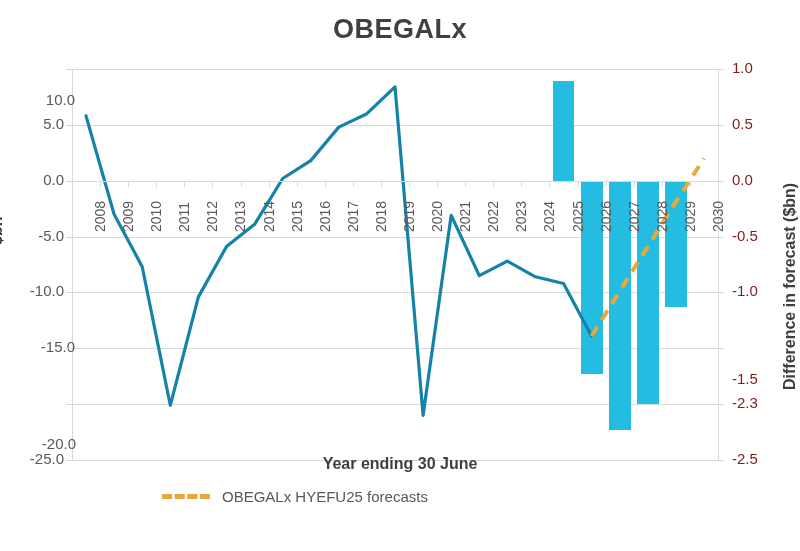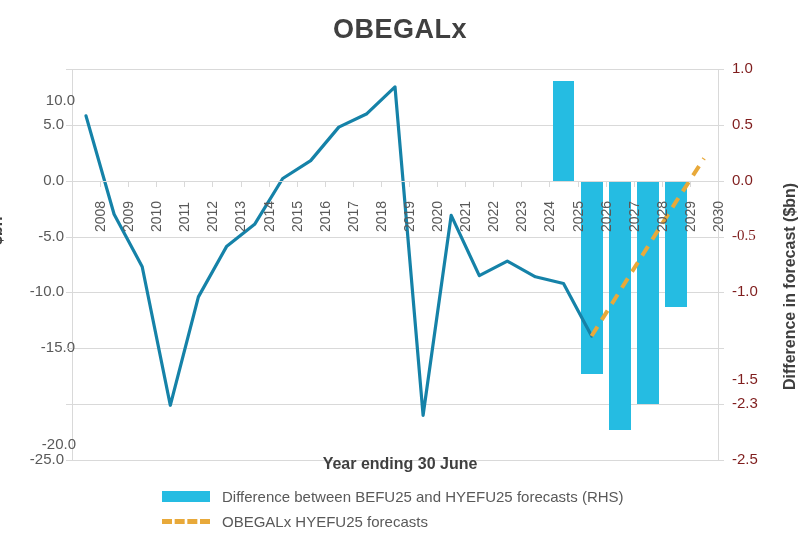--- a/index.html
+++ b/index.html
@@ -129,21 +129,21 @@
       <div class="ytick-left" style="left: 6px; top: 450px;">-25.0</div>
       <div class="tickmark-left" style="left: 66px; top: 460px;"></div>
     </div>
   <div id="yticksright">
       <div class="ytick-right" style="left: 732px; top: 59px;">1.0</div>
       <div class="tickmark-right" style="left: 718px; top: 69px;"></div>
       <div class="ytick-right" style="left: 732px; top: 115px;">0.5</div>
       <div class="tickmark-right" style="left: 718px; top: 125px;"></div>
       <div class="ytick-right" style="left: 732px; top: 171px;">0.0</div>
       <div class="tickmark-right" style="left: 718px; top: 181px;"></div>
-      <div class="ytick-right" style="left: 732px; top: 227px; font-family: Liberation Serif, serif;">-0.5</div>
+      <div class="ytick-right" style="left: 732px; top: 227px;">-0.5</div>
       <div class="tickmark-right" style="left: 718px; top: 237px;"></div>
       <div class="ytick-right" style="left: 732px; top: 282px;">-1.0</div>
       <div class="tickmark-right" style="left: 718px; top: 292px;"></div>
       <div class="ytick-right" style="left: 732px; top: 338px; margin-top: 32px;">-1.5</div>
       <div class="tickmark-right" style="left: 718px; top: 348px;"></div>
       <div class="ytick-right" style="left: 732px; top: 394px;">-2.3</div>
       <div class="tickmark-right" style="left: 718px; top: 404px;"></div>
       <div class="ytick-right" style="left: 732px; top: 450px;">-2.5</div>
       <div class="tickmark-right" style="left: 718px; top: 460px;"></div>
     </div>
@@ -212,22 +212,18 @@
       <div class="xtick" style="left: 662px; top: 181px;"></div>
       <div class="xlabel" style="left: 709.957px; top: 232px;">2030</div>
       <div class="xtick" style="left: 690px; top: 181px;"></div>
       <div class="xtick" style="left: 718px; top: 181px;"></div>
     </div>
 
   <div class="xaxis-title">Year ending 30 June</div>
 
   <div class="legend">
     <div class="legend-row">
-      <span class="legend-swatch-bar"></span>
-      <span class="legend-label">Difference between BEFU25 and HYEFU25 forecasts (RHS)</span>
-    </div>
-    <div class="legend-row">
       <span class="legend-swatch-dash"></span>
       <span class="legend-label">OBEGALx HYEFU25 forecasts</span>
     </div>
   </div>
 
 </div>
 
 </body></html>

